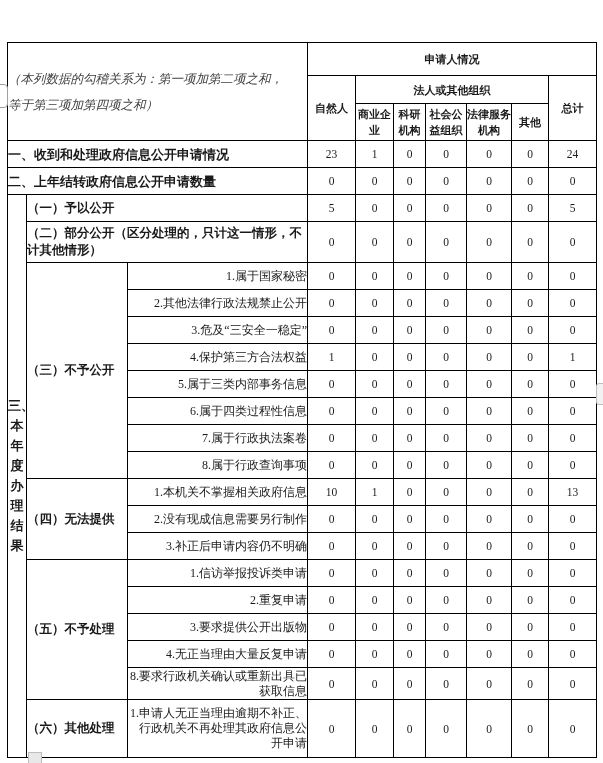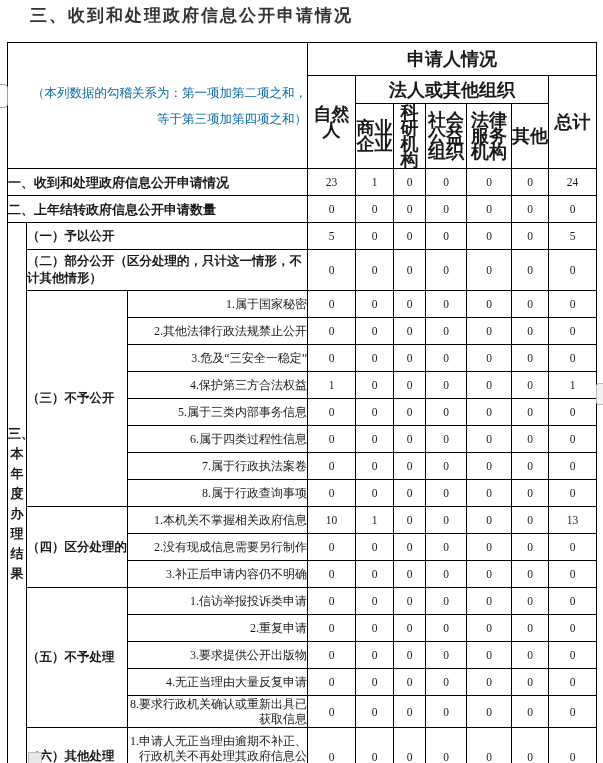--- a/index.html
+++ b/index.html
@@ -7,43 +7,42 @@
         font-family:"Liberation Sans",sans-serif;color:#1a1a1a;}
   .title{position:absolute;left:30px;top:4px;font-size:17px;font-weight:bold;
          letter-spacing:2px;color:#333333;white-space:nowrap;}
   table.main{position:absolute;left:7px;top:42px;width:589px;border-collapse:collapse;
              table-layout:fixed;}
   table.main td{border:1px solid #000;padding:0;overflow:hidden;vertical-align:middle;}
   
   tr.h1{height:33px;} tr.h2{height:28px;} tr.h3{height:37px;}
   tr.r{height:27px;} tr.r2{height:41px;} tr.r2b{height:32px;} tr.r3{height:58px;}
   
-  .note{font-family:"Liberation Serif",serif;font-size:12.5px;
-        text-align:right;line-height:26px;color:#0369a1;}
-  .h{font-weight:bold;font-size:18px;text-align:center;line-height:16px;padding:1px 1px;}
+  .note{font-family:"Liberation Serif",serif;font-style:italic;font-size:12.5px;
+        text-align:left;line-height:26px;color:#404040;}
+  .h{font-weight:bold;font-size:11px;text-align:center;line-height:16px;padding:1px 1px;}
   .rowlabel{font-weight:bold;font-size:13px;padding:2px 4px 2px 6px;line-height:17px;}
   .seclabel{font-weight:bold;font-size:12.5px;padding:2px 3px 2px 7px;line-height:17px;margin-top:12px;}
   .item{font-family:"Liberation Serif",serif;font-size:12px;line-height:15px;padding:1px 2px 1px 5px;text-align:right;}
   .v{font-family:"Liberation Serif",serif;font-size:11.5px;text-align:center;
      vertical-align:top;padding-top:3px;}
   .vert{font-weight:bold;font-size:13px;line-height:20px;text-align:center;
         word-break:break-all;padding:0 2px;vertical-align:middle;}
   
   .artL{position:absolute;left:-4px;top:84px;width:10px;height:22px;border:1px solid #a0a0a0;
         border-radius:4px;background:#fff;}
   .artB{position:absolute;left:28px;top:752px;width:12px;height:10px;background:#e8e8e8;
         border:1px solid #bdbdbd;}
   .artR{position:absolute;left:596px;top:383px;width:10px;height:20px;border:1px solid #bdbdbd;
         border-radius:3px;background:#f2f2f2;}
 </style>
 </head>
 <body>
 
 <div class="page">
-  <div class="title">三、收到和处理政府信息公开申请情况</div>
 
   <table class="main">
     <colgroup>
       <col style="width:19px">
         <col style="width:101px">
         <col style="width:180px">
       <col style="width:48px">
         <col style="width:38px">
         <col style="width:32px">
       <col style="width:41px">
@@ -193,21 +192,21 @@
     <td class="v">0</td>
           <td class="v">0</td>
           <td class="v">0</td>
           <td class="v">0</td>
           <td class="v">0</td>
           <td class="v">0</td>
           <td class="v">0</td>
         </tr>
 
     <tr class="r">
-      <td class="seclabel" rowspan="3">（四）区分处理的</td>
+      <td class="seclabel" rowspan="3">（四）无法提供</td>
       <td class="item">1.本机关不掌握相关政府信息</td>
     <td class="v">10</td>
           <td class="v">1</td>
           <td class="v">0</td>
           <td class="v">0</td>
           <td class="v">0</td>
           <td class="v">0</td>
           <td class="v">13</td>
         </tr>
     <tr class="r">

